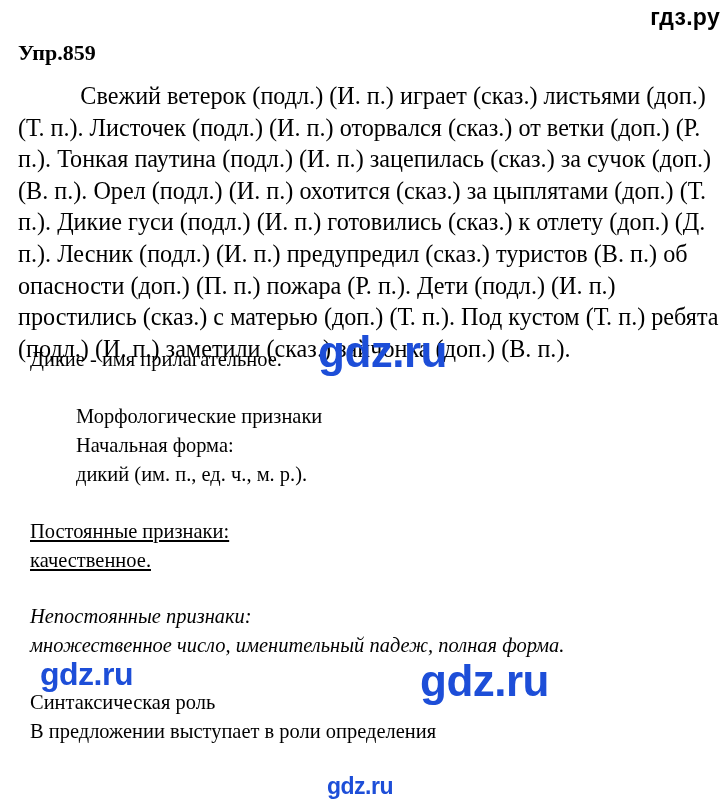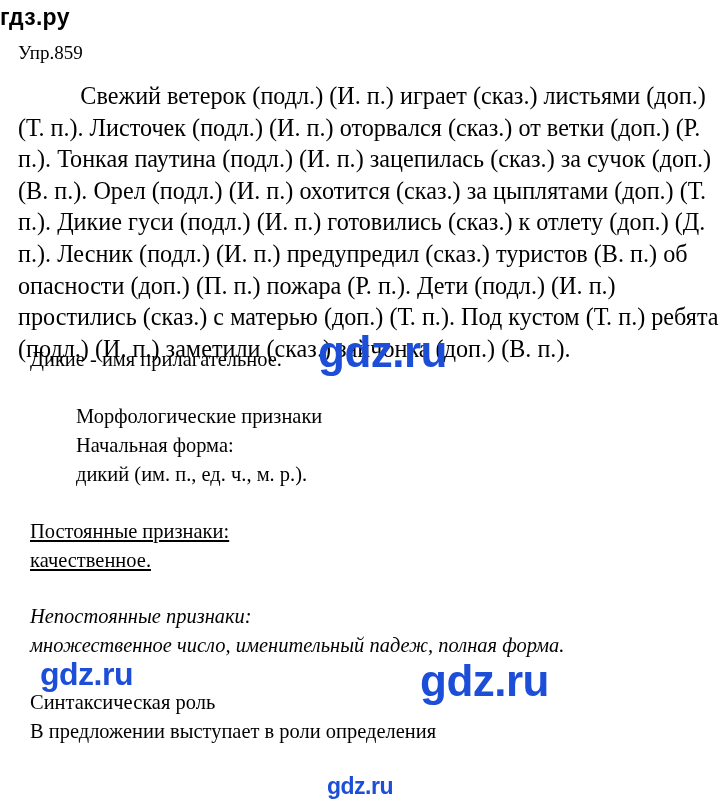--- a/index.html
+++ b/index.html
@@ -13,34 +13,34 @@
       position: relative;
       overflow: hidden;
       color: #000;
       font-family: "Liberation Serif", serif;
     }
     .header-wm {
       position: absolute;
       top: 2px;
       left: 0;
       width: 720px;
-      text-align: left;
+      text-align: right;
       font-family: "Liberation Sans", sans-serif;
       font-weight: bold;
       font-size: 23px;
       letter-spacing: 0.3px;
       line-height: 30px;
     }
     .title {
       position: absolute;
       left: 18px;
       top: 38px;
       font-family: "Liberation Serif", serif;
-      font-weight: normal;
-      font-size: 19px;
+      font-weight: bold;
+      font-size: 22px;
       line-height: 30px;
     }
     .para {
       position: absolute;
       left: 18px;
       top: 80px;
       width: 690px;
       font-size: 26px;
       line-height: 31.6px;
     }

